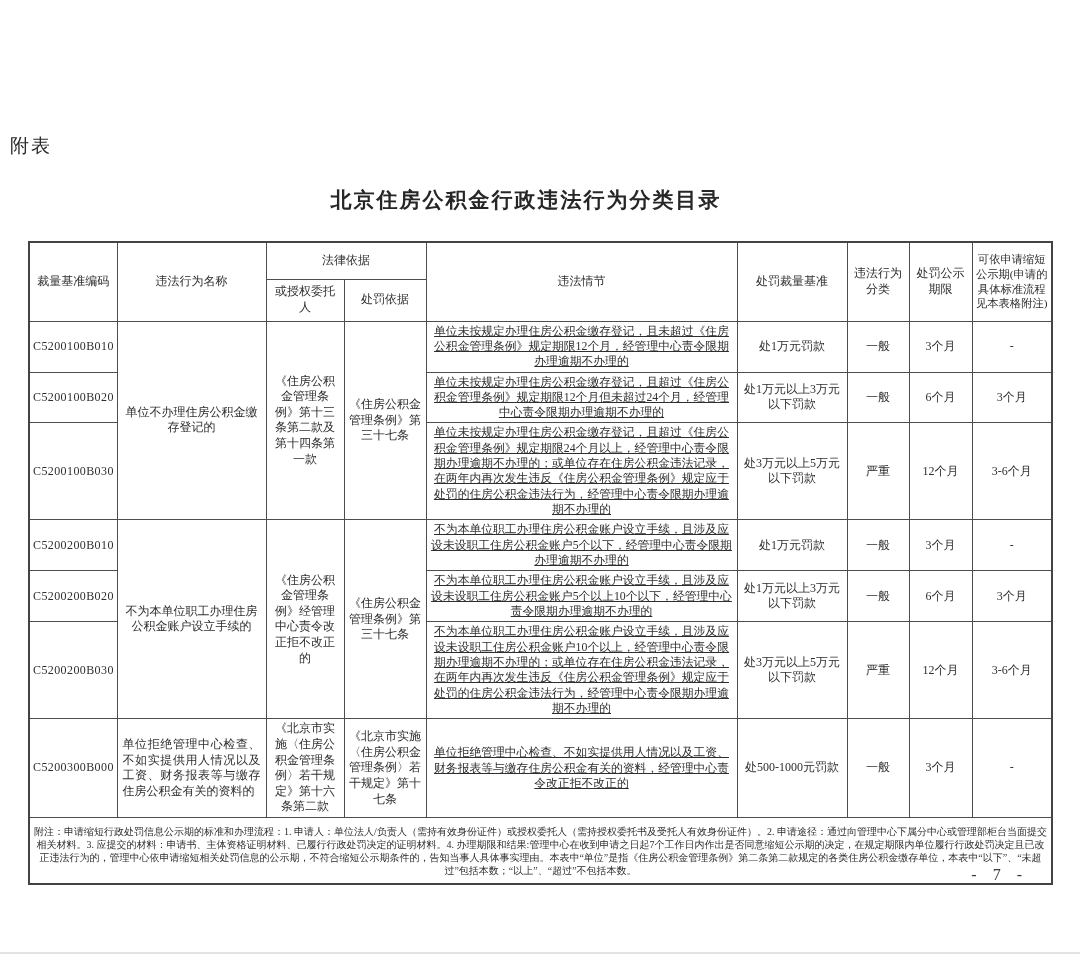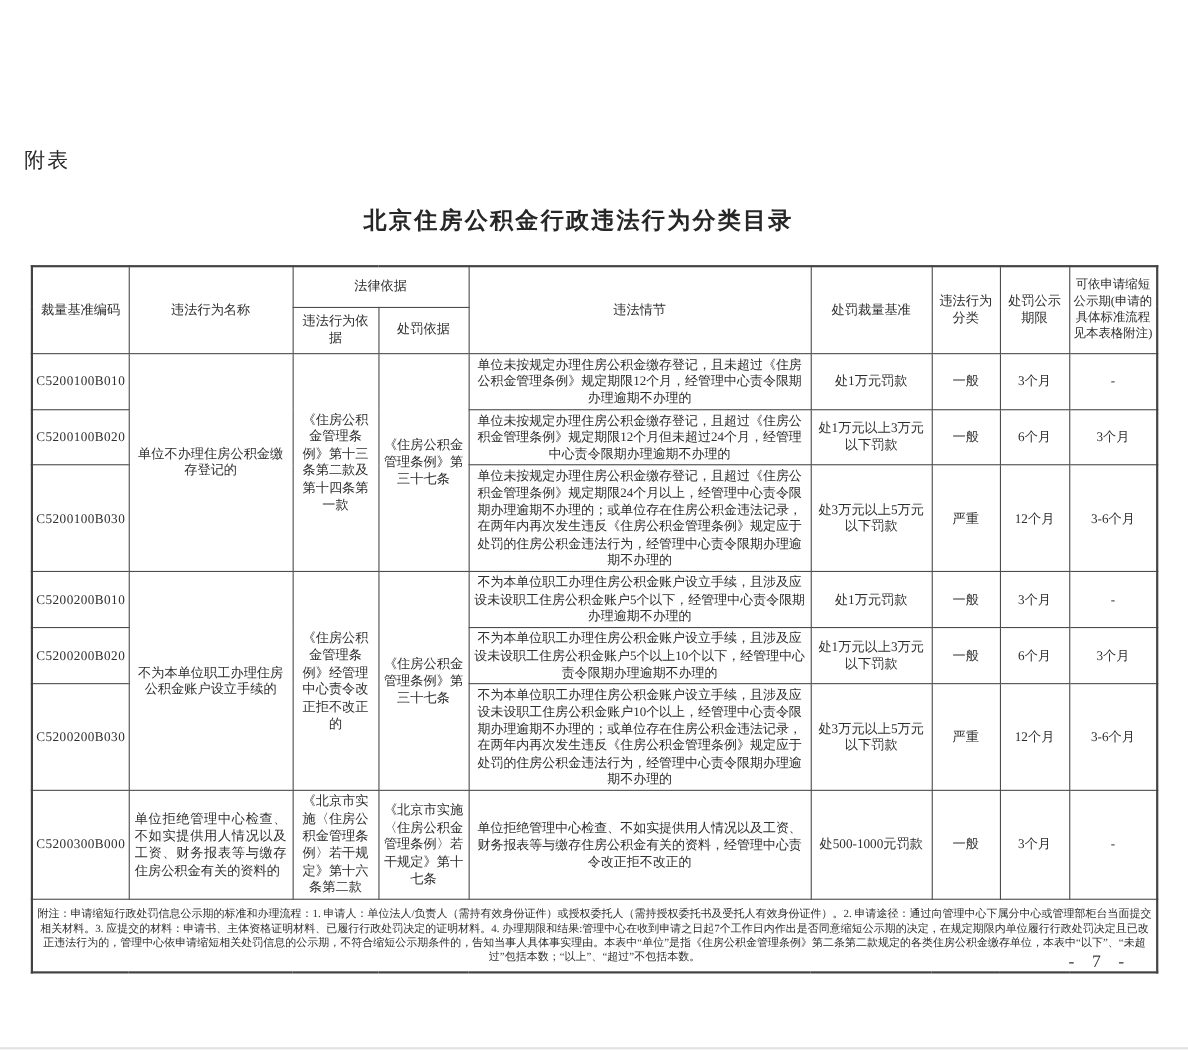--- a/index.html
+++ b/index.html
@@ -3,21 +3,21 @@
 <meta charset="utf-8">
 <style>
   * { margin:0; padding:0; box-sizing:border-box; }
   html,body { width:1080px; height:967px; background:#ffffff; overflow:hidden; }
   body {
     position:relative;
     font-family:"Liberation Serif","DejaVu Serif",serif;
     color:#2e2e2e;
   }
   .corner-label {
-    position:absolute; left:22px; top:133px;
+    position:absolute; left:10px; top:133px;
     font-size:19px; letter-spacing:2px; color:#2a2a2a;
   }
   .doc-title {
     position:absolute; left:0; top:186px; width:1052px;
     text-align:center; font-size:21px; font-weight:bold;
     letter-spacing:2px; color:#262626;
   }
   table.catalog {
     position:absolute; left:28px; top:241px;
     width:1023px; table-layout:fixed;
@@ -29,21 +29,21 @@
     vertical-align:middle;
     padding:2px 3px;
     text-align:center;
     line-height:1.3;
     overflow:hidden;
   }
   table.catalog { border:2px solid #434343; }
   th { font-weight:normal;margin-left:20px; }
   td.cell-circumstance {
     text-align:justify; text-justify:inter-ideograph;
-    padding:2px 5px; line-height:1.32; font-size:11.8px;
+    padding:2px 5px; line-height:1.32; font-size:11.8px;text-decoration:underline;
   }
   td.cell-code { letter-spacing:0.4px; font-size:12px; }
   th.hd-shorten { font-size:11.3px; line-height:1.25; padding:2px 4px; }
   tr.r-h1 { height:37px; }
   tr.r-h2 { height:42px; }
   tr.r1 { height:51px; }
   tr.r2 { height:49px; }
   tr.r3 { height:88px; }
   tr.r4 { height:43px; }
   tr.r5 { height:49px; }
@@ -90,21 +90,21 @@
     <th rowspan="2">裁量基准编码</th>
     <th rowspan="2">违法行为名称</th>
     <th colspan="2">法律依据</th>
     <th rowspan="2">违法情节</th>
     <th rowspan="2">处罚裁量基准</th>
     <th rowspan="2">违法行为分类</th>
     <th rowspan="2">处罚公示期限</th>
     <th rowspan="2" class="hd-shorten">可依申请缩短公示期(申请的具体标准流程见本表格附注)</th>
   </tr>
   <tr class="r-h2">
-    <th>违法行为依据</th>
+    <th>或授权委托人</th>
     <th>处罚依据</th>
   </tr>
 
   <tr class="r1">
     <td class="cell-code">C5200100B010</td>
     <td rowspan="3">单位不办理住房公积金缴存登记的</td>
     <td rowspan="3">《住房公积金管理条例》第十三条第二款及第十四条第一款</td>
     <td rowspan="3">《住房公积金管理条例》第三十七条</td>
     <td class="cell-circumstance">单位未按规定办理住房公积金缴存登记，且未超过《住房公积金管理条例》规定期限12个月，经管理中心责令限期办理逾期不办理的</td>
     <td>处1万元罚款</td>

